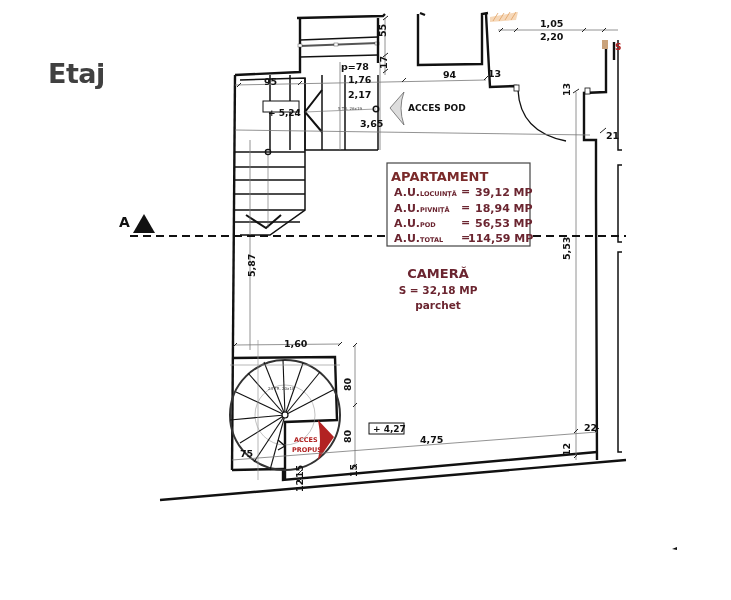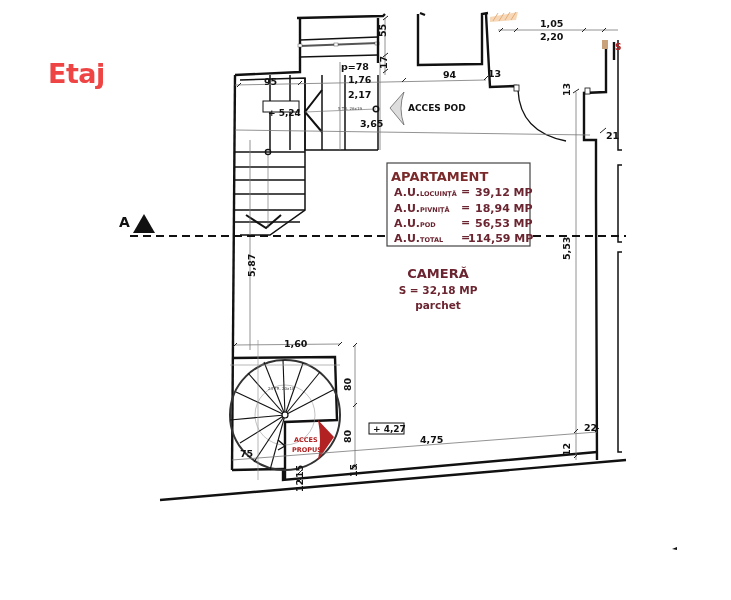--- a/index.html
+++ b/index.html
@@ -1,20 +1,20 @@
 <!DOCTYPE html>
 <html><head>
   <meta charset="utf-8">
   <style>
     html, body { margin: 0; padding: 0; background: #ffffff; }
     body { width: 731px; height: 600px; position: relative; overflow: hidden;
            font-family: "Liberation Sans", "DejaVu Sans", sans-serif; }
     #plan { position: absolute; left: 0; top: 0; width: 731px; height: 600px; }
     .title { position: absolute; left: 48px; top: 58px; font-size: 27px; font-weight: bold;
-             color: #ef4444; font-family: "DejaVu Sans", sans-serif; letter-spacing: -0.5px; }
+             color: #404040; font-family: "DejaVu Sans", sans-serif; letter-spacing: -0.5px; }
     .wall { stroke: #111; stroke-width: 2.4; fill: none; }
     .wall-thin { stroke: #111; stroke-width: 1.5; fill: none; }
     .dim { stroke: #777; stroke-width: 0.8; fill: none; }
     .grid { stroke: #999; stroke-width: 0.7; fill: none; }
     .tick { stroke: #222; stroke-width: 1; }
     .section { stroke: #111; stroke-width: 2; stroke-dasharray: 8 5; fill: none; }
     .dim-text { font-family: "DejaVu Sans", sans-serif; font-size: 9.5px; fill: #111; font-weight: bold; }
     .small-text { font-family: "DejaVu Sans", sans-serif; font-size: 4px; fill: #444; }
     .red-title { font-family: "DejaVu Sans", sans-serif; font-size: 13px; font-weight: bold; fill: #7a2a2a; }
     .red-text { font-family: "DejaVu Sans", sans-serif; font-size: 11px; font-weight: bold; fill: #6b2530; }

